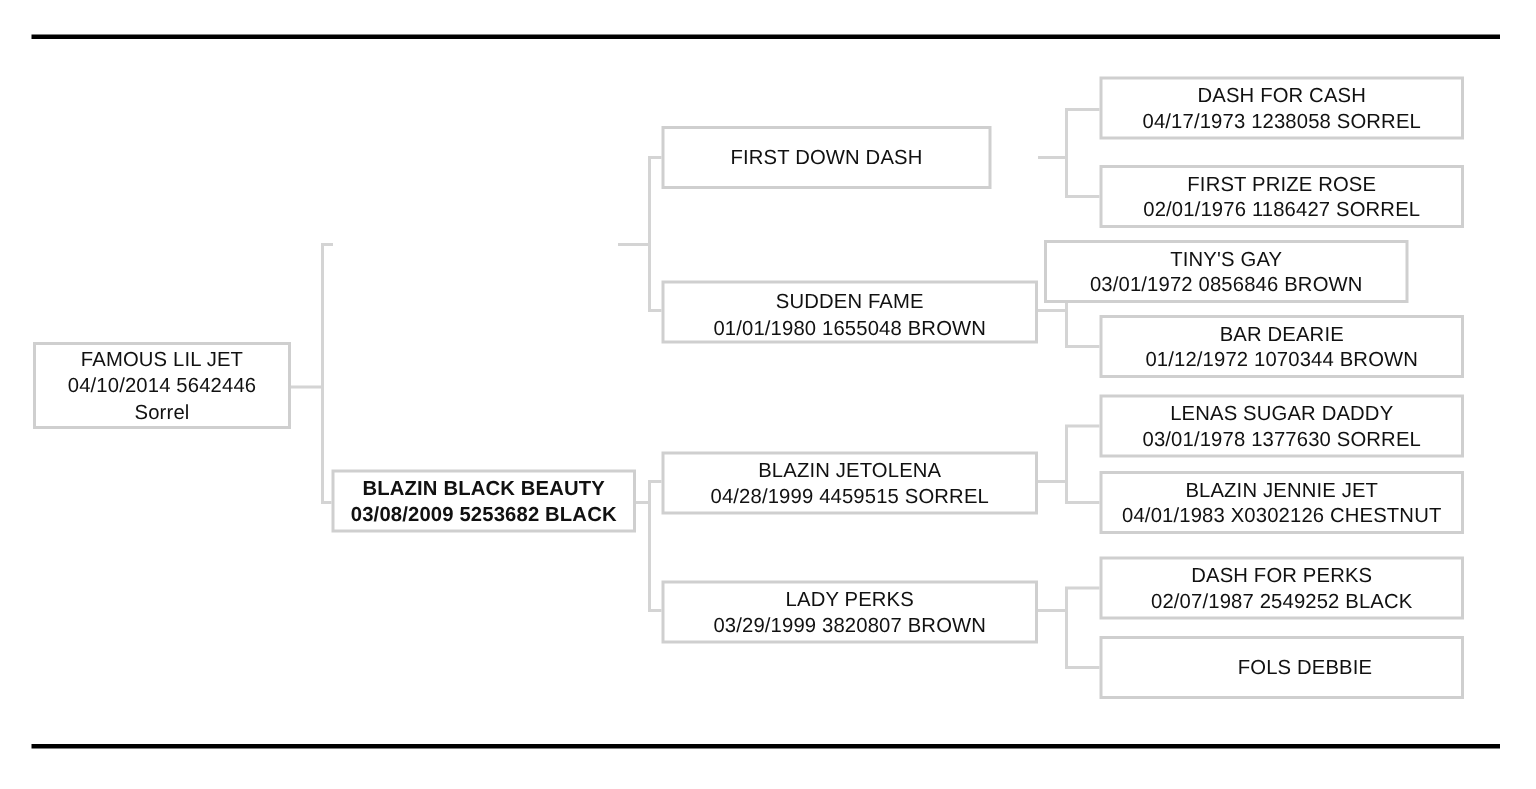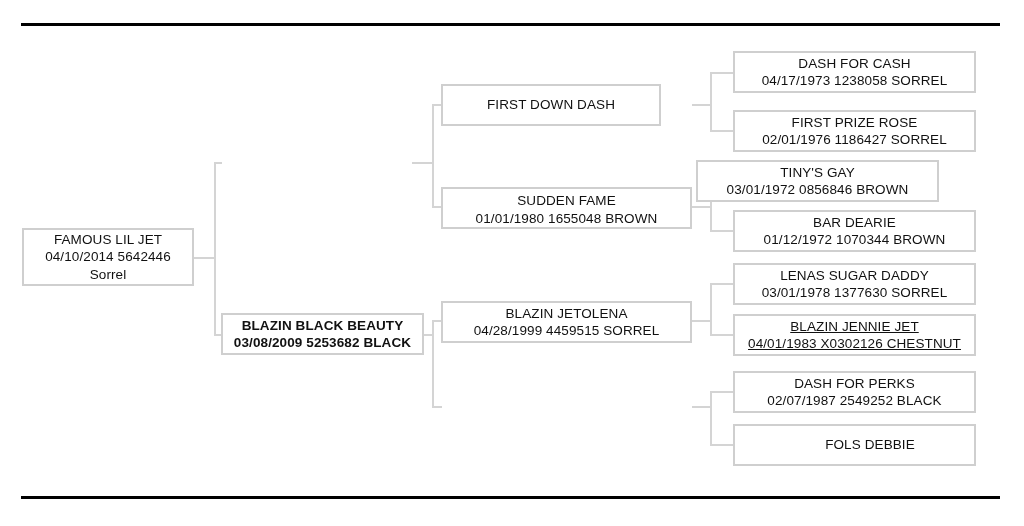--- a/index.html
+++ b/index.html
@@ -121,20 +121,24 @@
   <div class="pbox" style="left:441px; top:187px; width:251px; height:42px;justify-content:flex-end;">
     <span class="ln">SUDDEN FAME</span>
     <span class="ln">01/01/1980 1655048 BROWN</span>
   </div>
 
   <div class="pbox" style="left:441px; top:301px; width:251px; height:42px;">
     <span class="ln">BLAZIN JETOLENA</span>
     <span class="ln">04/28/1999 4459515 SORREL</span>
   </div>
 
+  <div class="pbox" style="left:441px; top:387px; width:251px; height:42px;">
+    <span class="ln">LADY PERKS</span>
+    <span class="ln">03/29/1999 3820807 BROWN</span>
+  </div>
 
   <div class="pbox" style="left:733px; top:51px; width:243px; height:42px;">
     <span class="ln">DASH FOR CASH</span>
     <span class="ln">04/17/1973 1238058 SORREL</span>
   </div>
 
   <div class="pbox" style="left:733px; top:110px; width:243px; height:42px;">
     <span class="ln">FIRST PRIZE ROSE</span>
     <span class="ln">02/01/1976 1186427 SORREL</span>
   </div>
@@ -147,21 +151,21 @@
   <div class="pbox" style="left:733px; top:210px; width:243px; height:42px;">
     <span class="ln">BAR DEARIE</span>
     <span class="ln">01/12/1972 1070344 BROWN</span>
   </div>
 
   <div class="pbox" style="left:733px; top:263px; width:243px; height:42px;">
     <span class="ln">LENAS SUGAR DADDY</span>
     <span class="ln">03/01/1978 1377630 SORREL</span>
   </div>
 
-  <div class="pbox" style="left:733px; top:314px; width:243px; height:42px;text-decoration:underline;">
+  <div class="pbox" style="left:733px; top:314px; width:243px; height:42px;">
     <span class="ln">BLAZIN JENNIE JET</span>
     <span class="ln">04/01/1983 X0302126 CHESTNUT</span>
   </div>
 
   <div class="pbox" style="left:733px; top:371px; width:243px; height:42px;">
     <span class="ln">DASH FOR PERKS</span>
     <span class="ln">02/07/1987 2549252 BLACK</span>
   </div>
 
   <div class="pbox" style="left:733px; top:424px; width:243px; height:42px;padding-left:31px;">

